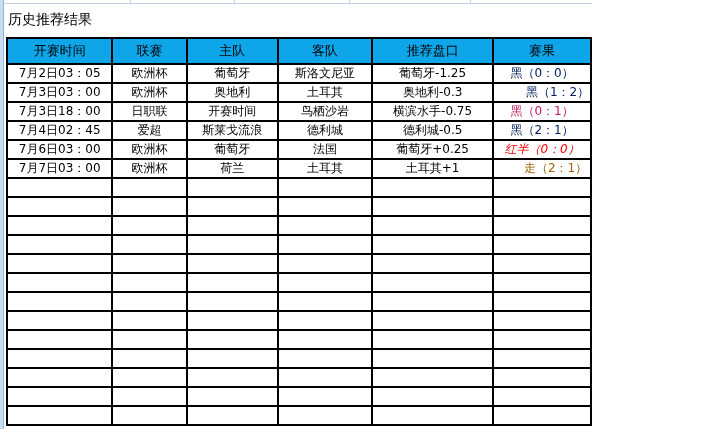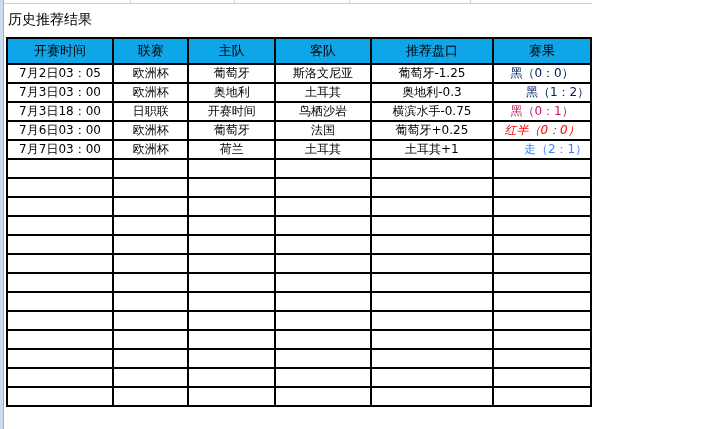--- a/index.html
+++ b/index.html
@@ -132,34 +132,42 @@
       </tr>
       <tr class="data-row">
         <td>7月3日18：00</td>
         <td>日职联</td>
         <td>开赛时间</td>
         <td>鸟栖沙岩</td>
         <td>横滨水手-0.75</td>
         <td style="color: #be185d;">黑（0：1）</td>
       </tr>
       <tr class="data-row">
+        <td>7月4日02：45</td>
+        <td>爱超</td>
+        <td>斯莱戈流浪</td>
+        <td>德利城</td>
+        <td>德利城-0.5</td>
+        <td style="color: rgb(0, 32, 96);">黑（2：1）</td>
+      </tr>
+      <tr class="data-row">
         <td>7月6日03：00</td>
         <td>欧洲杯</td>
         <td>葡萄牙</td>
         <td>法国</td>
         <td>葡萄牙+0.25</td>
         <td style="color: rgb(255, 0, 0); font-style: italic;">红半（0：0）</td>
       </tr>
       <tr class="data-row">
         <td>7月7日03：00</td>
         <td>欧洲杯</td>
         <td>荷兰</td>
         <td>土耳其</td>
         <td>土耳其+1</td>
-        <td style="color: #3b82f6; padding-left: 27px;">走（2：1）</td>
+        <td style="color: #a16207; padding-left: 27px;">走（2：1）</td>
       </tr>
     </tbody>
     <tbody id="empty-body">
         <tr class="empty-row">
           <td></td>
           <td></td>
           <td></td>
           <td></td>
           <td></td>
           <td></td>

